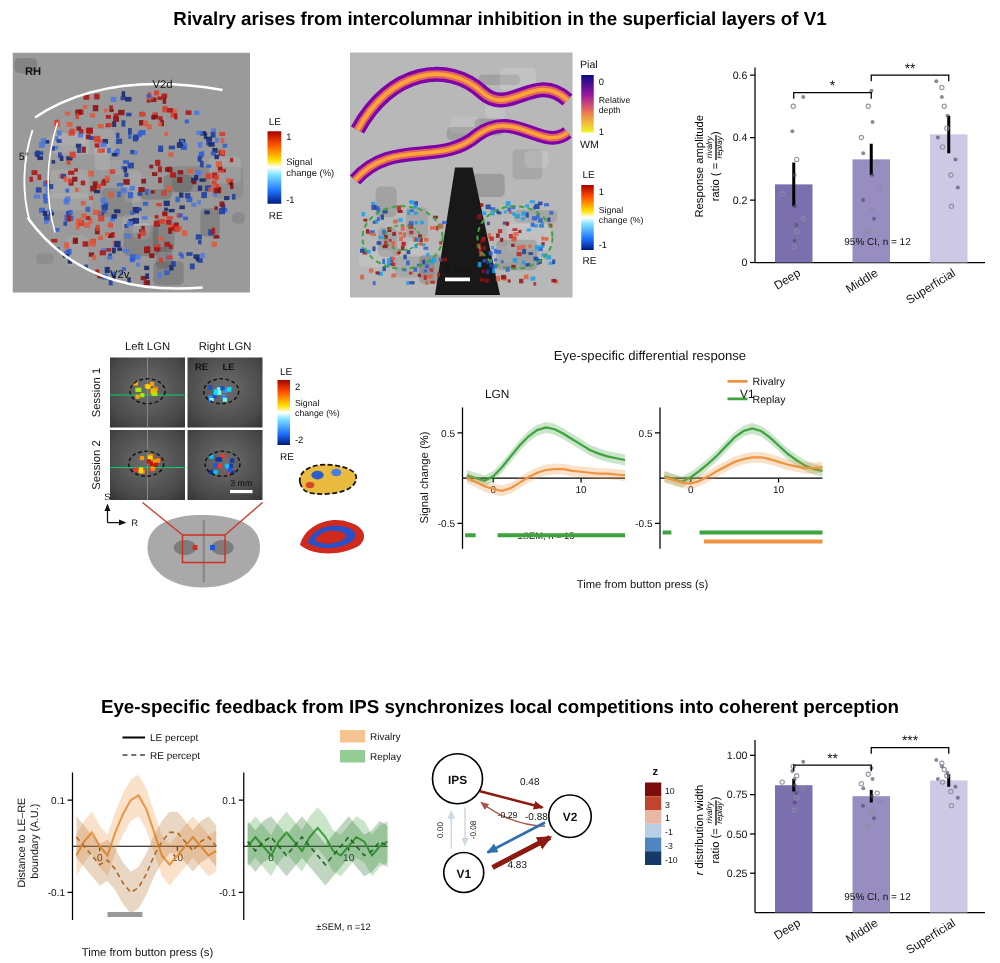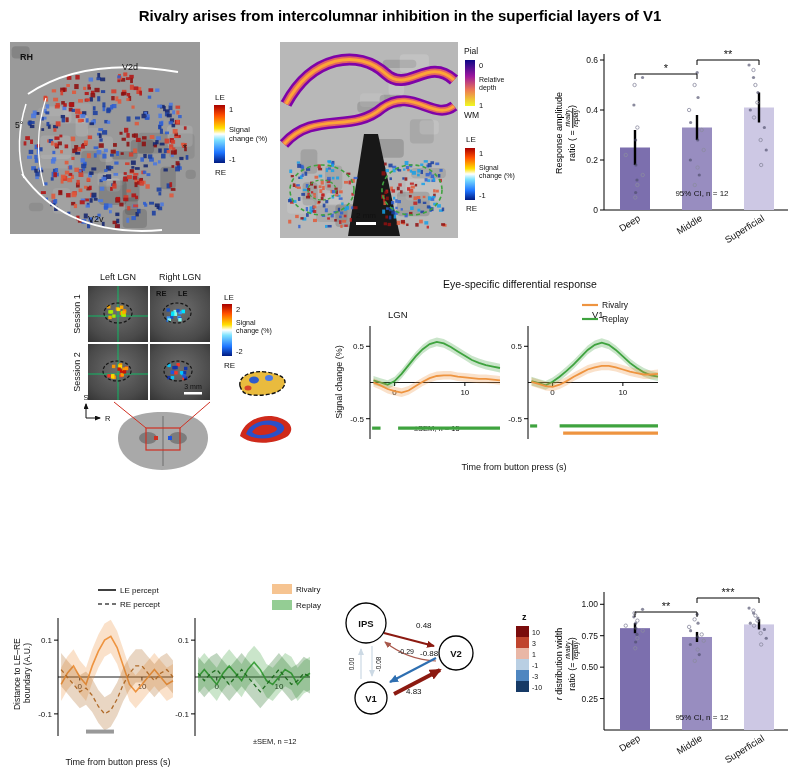--- a/index.html
+++ b/index.html
@@ -11,20 +11,21 @@
   .frac{display:inline-flex;flex-direction:column;vertical-align:middle;font-size:6.5px;line-height:1.05;text-align:center;font-style:italic;}
   .frac .ft{border-bottom:0.8px solid #000;padding:0 1px;}
   .frac .fb{padding:0 1px;}
 </style>
 </head>
 <body>
 
 <div id="fig">
 
   <div class="fig-title" style="top:7px">Rivalry arises from intercolumnar inhibition in the superficial layers of V1</div>
+  <div class="fig-title" style="top:557px">Eye-specific feedback from IPS synchronizes local competitions into coherent perception</div>
 
   <svg id="svgA" class="abs" style="left:10px;top:42px" width="265" height="200">
     <defs>
       <linearGradient id="gradSigA" x1="0" y1="0" x2="0" y2="1">
         <stop offset="0" stop-color="#a80000"></stop>
           <stop offset="0.18" stop-color="#ff4e00"></stop>
         <stop offset="0.40" stop-color="#ffe100"></stop>
           <stop offset="0.5" stop-color="#ffffff"></stop>
         <stop offset="0.60" stop-color="#7fe3ff"></stop>
           <stop offset="0.82" stop-color="#1e74ff"></stop>

